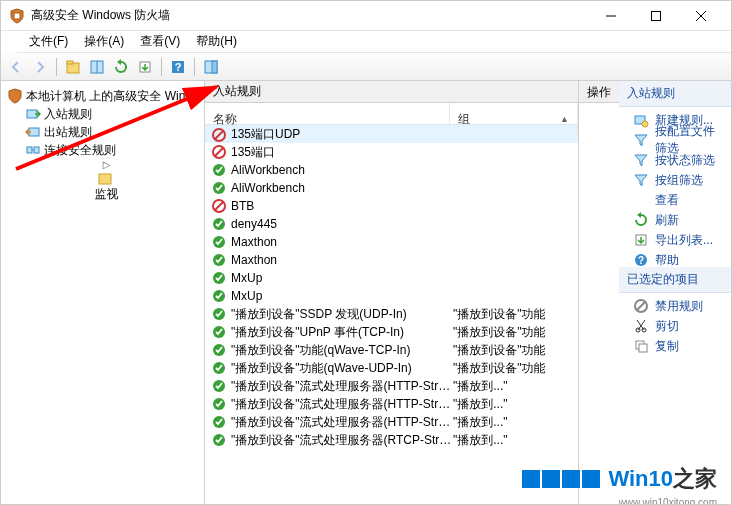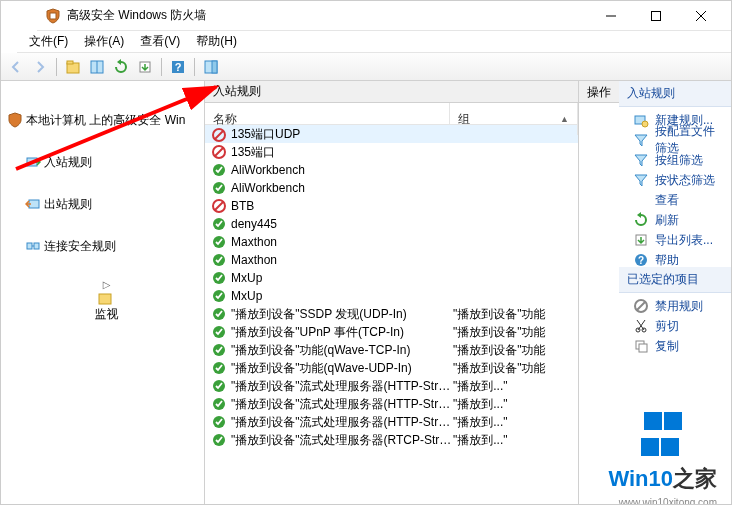--- a/index.html
+++ b/index.html
@@ -1,40 +1,40 @@
 <!DOCTYPE html>
 <html><head>
 <meta charset="utf-8">
 <style>
   * { box-sizing: border-box; margin: 0; padding: 0; }
   body { font-family: "Microsoft YaHei", "Segoe UI", sans-serif; font-size: 12px; background: #fff; width: 732px; height: 505px; overflow: hidden; position: relative; border: 1px solid #ccc; }
   
   
-  .titlebar { height: 30px; display: flex; align-items: center; padding: 0 8px; background: #fff; border-bottom: 1px solid #e5e5e5; margin-left: 36px; }
+  .titlebar { height: 30px; display: flex; align-items: center; padding: 0 8px; background: #fff; border-bottom: 1px solid #e5e5e5; }
   .titlebar .app-icon { width: 16px; height: 16px; margin-right: 6px; }
   .titlebar .title { flex: 1; font-size: 12px; color: #000; }
   .win-controls { display: flex; }
   .win-controls .btn { width: 45px; height: 30px; display: flex; align-items: center; justify-content: center; color: #333; }
   
   
   .menubar { height: 22px; display: flex; align-items: flex-start; padding: 0 4px; border-bottom: 1px solid #e5e5e5; margin-left: 16px; }
   .menubar .item { padding: 2px 8px; font-size: 12px; color: #000; }
   
   
   .toolbar { height: 28px; display: flex; align-items: center; padding: 0 4px; gap: 2px; border-bottom: 1px solid #d0d0d0; background: linear-gradient(#fdfdfd,#f0f0f0); }
   .toolbar .tbtn { width: 22px; height: 22px; display: flex; align-items: center; justify-content: center; border: 1px solid transparent; border-radius: 2px; }
   .toolbar .sep { width: 1px; height: 18px; background: #c0c0c0; margin: 0 3px; }
   .tbtn.disabled svg { opacity: 0.4; }
   
   
   .main { display: flex; height: calc(100% - 80px); }
   
   
   .tree { width: 204px; border-right: 1px solid #d0d0d0; padding: 6px 2px; background: #fff; overflow: hidden; }
-  .tree-row { display: flex; align-items: center; height: 18px; padding-left: 4px; white-space: nowrap; margin-top: 24px; }
+  .tree-row { display: flex; align-items: center; height: 18px; padding-left: 4px; white-space: nowrap; }
   .tree-row.lv1 { padding-left: 22px; }
   .tree-row.lv1b { padding-left: 8px; flex-direction: column; }
   .tree-row.sel { background: transparent; }
   .tree-row .tw { width: 12px; text-align: center; color: #666; font-size: 10px; }
   .tree-row .ico { width: 16px; height: 16px; margin-right: 3px; display:flex; align-items:center; justify-content:center; }
   
   
   .center { flex: 1; display: flex; flex-direction: column; border-right: 1px solid #d0d0d0; min-width: 0; }
   .center-header { height: 22px; background: #f0f0f0; border-bottom: 1px solid #d0d0d0; display: flex; align-items: center; padding: 0 8px; font-weight: 500; }
   .col-headers { height: 22px; display: flex; border-bottom: 1px solid #e5e5e5; }
@@ -54,21 +54,21 @@
   .actions-header { height: 22px; background: #f0f0f0; border-bottom: 1px solid #d0d0d0; padding: 3px 8px; font-weight: 500; }
   .actions-body { flex: 1; overflow: hidden; padding: 0; }
   .act-section { background: #eef3fa; padding: 4px 8px; font-size: 12px; color: #16499a; border-bottom: 1px solid #d6e1f0; }
   .act-item { display: flex; align-items: center; padding: 9px 6px 3px 14px; gap: 6px; color: #16499a; height: 20px; }
   .act-item .aico { width: 16px; height: 16px; flex-shrink: 0; display:flex; align-items:center; justify-content:center; }
   
   
   .red-arrow { position: absolute; left: 10px; top: 78px; pointer-events: none; z-index: 50; }
   
   
-  .watermark { position: absolute; right: 14px; bottom: 10px; display: flex; align-items: center; gap: 8px; z-index: 60; flex-direction: column; }
+  .watermark { position: absolute; right: 14px; bottom: 10px; display: flex; align-items: center; gap: 8px; z-index: 60; }
   .watermark .logo { display:flex; gap:2px; }
   .watermark .logo div { width:18px; height:18px; background:#0078d7; }
   .watermark .wtxt { font-size: 22px; font-weight: 700; color: #333; }
   .watermark .wtxt span { color: #0078d7; }
   .watermark .wurl { position:absolute; bottom:-14px; right:0; font-size:10px; color:#888; white-space:nowrap; }
   
   svg { display: block; }
 </style>
 </head>
 <body>
@@ -426,29 +426,29 @@
               </svg>
             </span>
             <span>按配置文件筛选</span>
           </div>
           <div class="act-item">
             <span class="aico">
               <svg width="16" height="16">
                 <path d="M2 3 L14 3 L9 9 L9 14 L7 12 L7 9 Z" fill="#bde2f7" stroke="#3a8bc9"></path>
               </svg>
             </span>
+            <span>按状态筛选</span>
+          </div>
+          <div class="act-item">
+            <span class="aico">
+              <svg width="16" height="16">
+                <path d="M2 3 L14 3 L9 9 L9 14 L7 12 L7 9 Z" fill="#bde2f7" stroke="#3a8bc9"></path>
+              </svg>
+            </span>
             <span>按组筛选</span>
-          </div>
-          <div class="act-item">
-            <span class="aico">
-              <svg width="16" height="16">
-                <path d="M2 3 L14 3 L9 9 L9 14 L7 12 L7 9 Z" fill="#bde2f7" stroke="#3a8bc9"></path>
-              </svg>
-            </span>
-            <span>按状态筛选</span>
           </div>
           <div class="act-item">
             <span class="aico"></span>
             <span>查看</span>
           </div>
           <div class="act-item">
             <span class="aico">
               <svg width="16" height="16">
                 <path d="M8 3 A5 5 0 1 1 3 8" fill="none" stroke="#3aa03a" stroke-width="2"></path>
                 <path d="M8 0 L8 6 L4 3 Z" fill="#3aa03a"></path>

